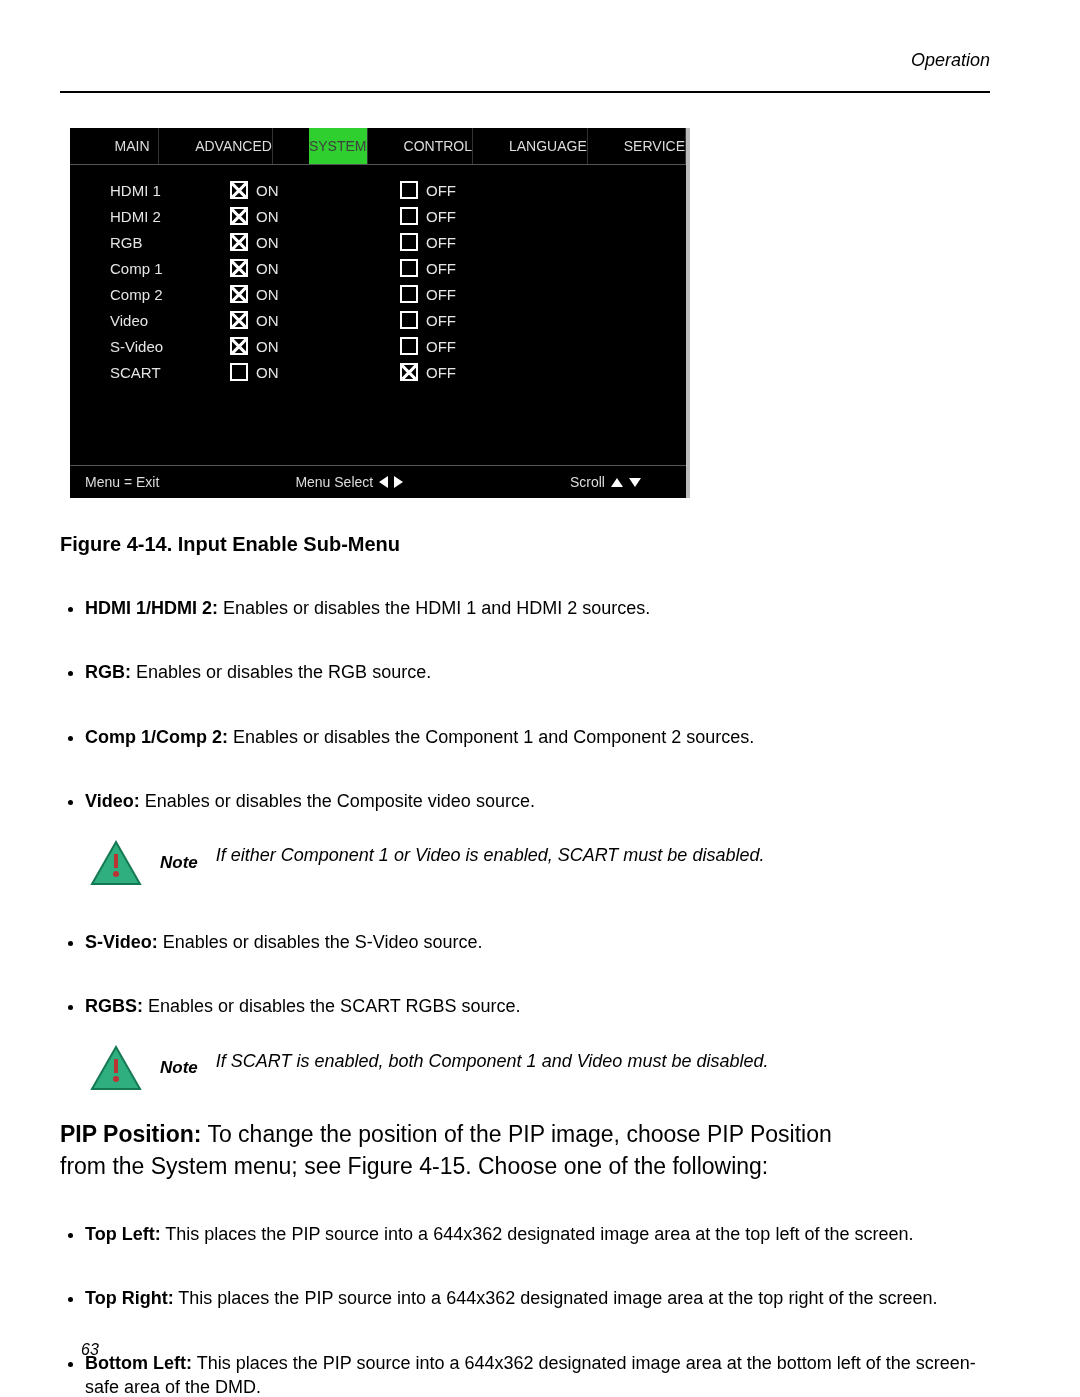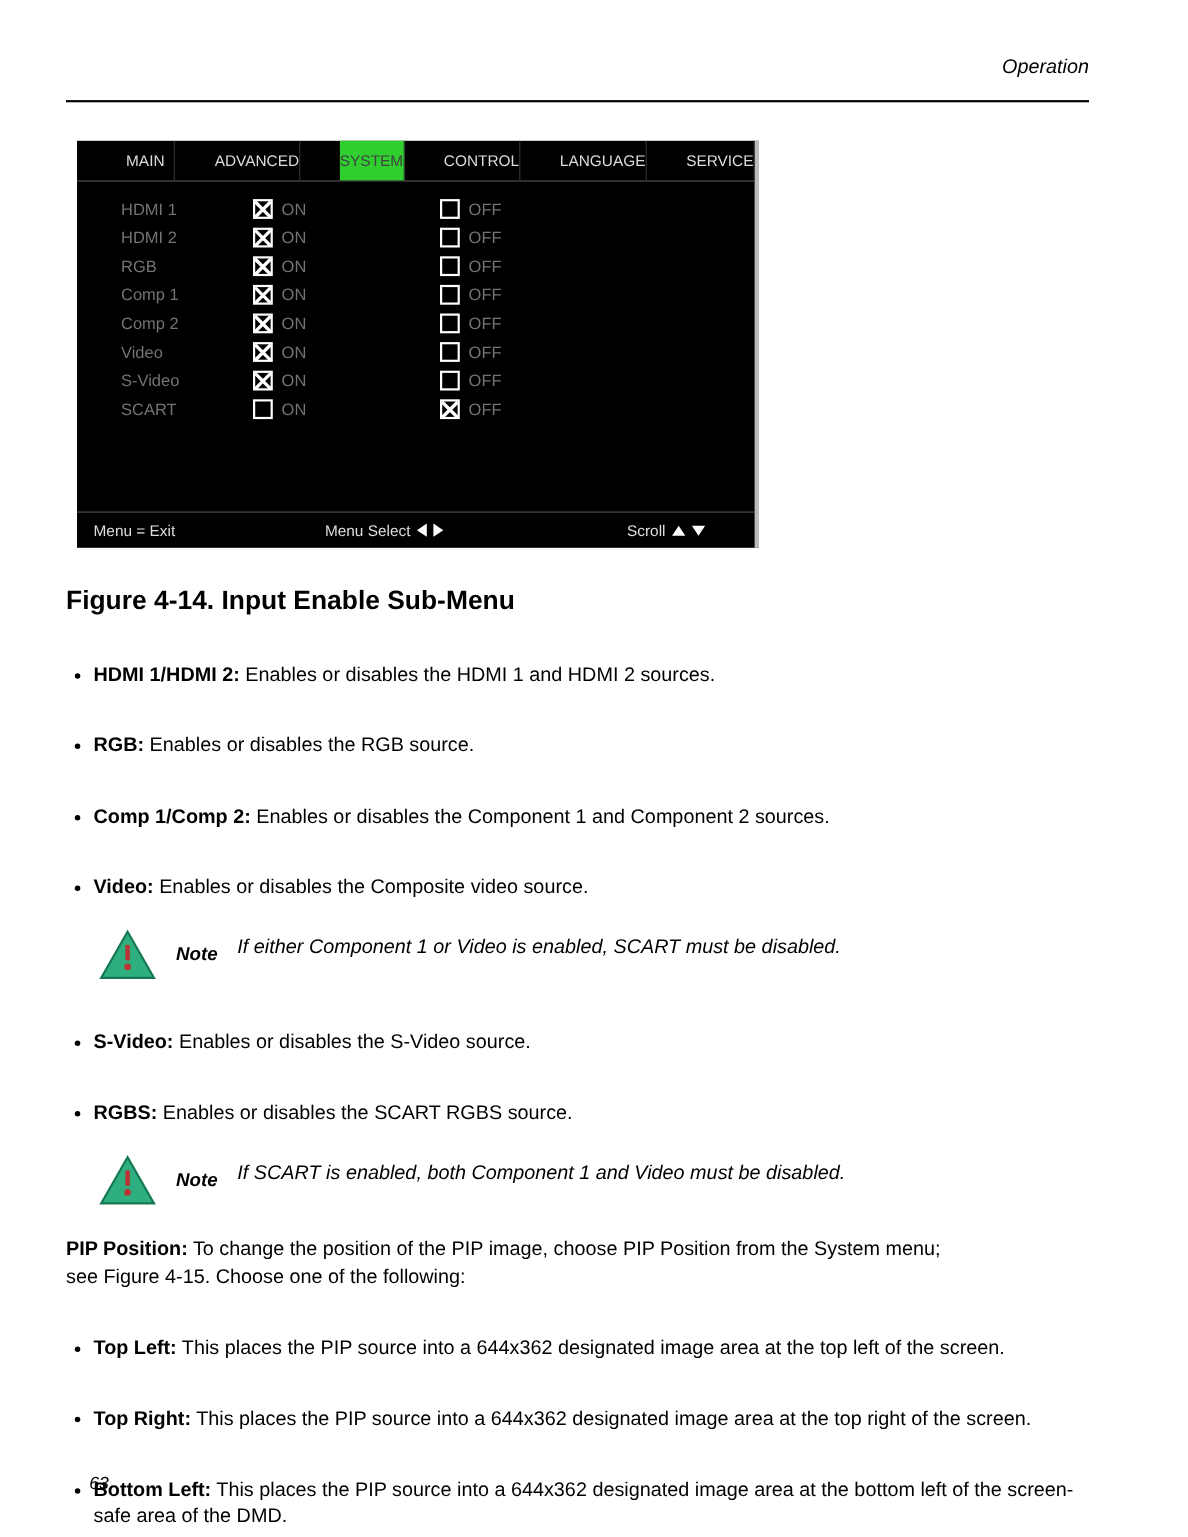--- a/index.html
+++ b/index.html
@@ -49,21 +49,21 @@
     background: #2fcf2f;
     color: #404040;
   }
   .menu-body {
     padding: 12px 20px 80px 20px;
   }
   .menu-row {
     display: flex;
     align-items: center;
     height: 26px;
-    color: #737373;
+    color: #e5e5e5;
   }
   .menu-row .label {
     width: 140px;
     padding-left: 20px;
   }
   .cbox {
     display: inline-block;
     width: 18px;
     height: 18px;
     border: 2px solid #fff;
@@ -118,21 +118,21 @@
   }
   .tri-down {
     width: 0; height: 0;
     border-left: 6px solid transparent;
     border-right: 6px solid transparent;
     border-top: 9px solid #fff;
     display:inline-block;
   }
   .fig-caption {
     font-weight: bold;
-    font-size: 24px;
+    font-size: 20px;
     margin: 35px 0 18px 0;
   }
   .bullets {
     margin-left: 25px;
     font-size: 18px;
   }
   .bullets li { margin-bottom: 8px; line-height: 1.35; margin-top: 40px; }
   .note-block {
     display: flex;
     align-items:center;
@@ -152,21 +152,21 @@
     font-weight: bold;
     font-size: 17px;
     flex-shrink: 0;
   }
   .note-text {
     font-style: italic;
     font-size: 18px;
     padding-bottom: 14px;
   }
   .para {
-    font-size: 18px;
+    font-size: 23px;
     line-height: 1.4;
     margin-top: 20px;
     margin-bottom: 10px;
     max-width: 820px;
   }
   .footer {
     position: absolute;
     bottom: 38px;
     left: 60px;
     right: 90px;

